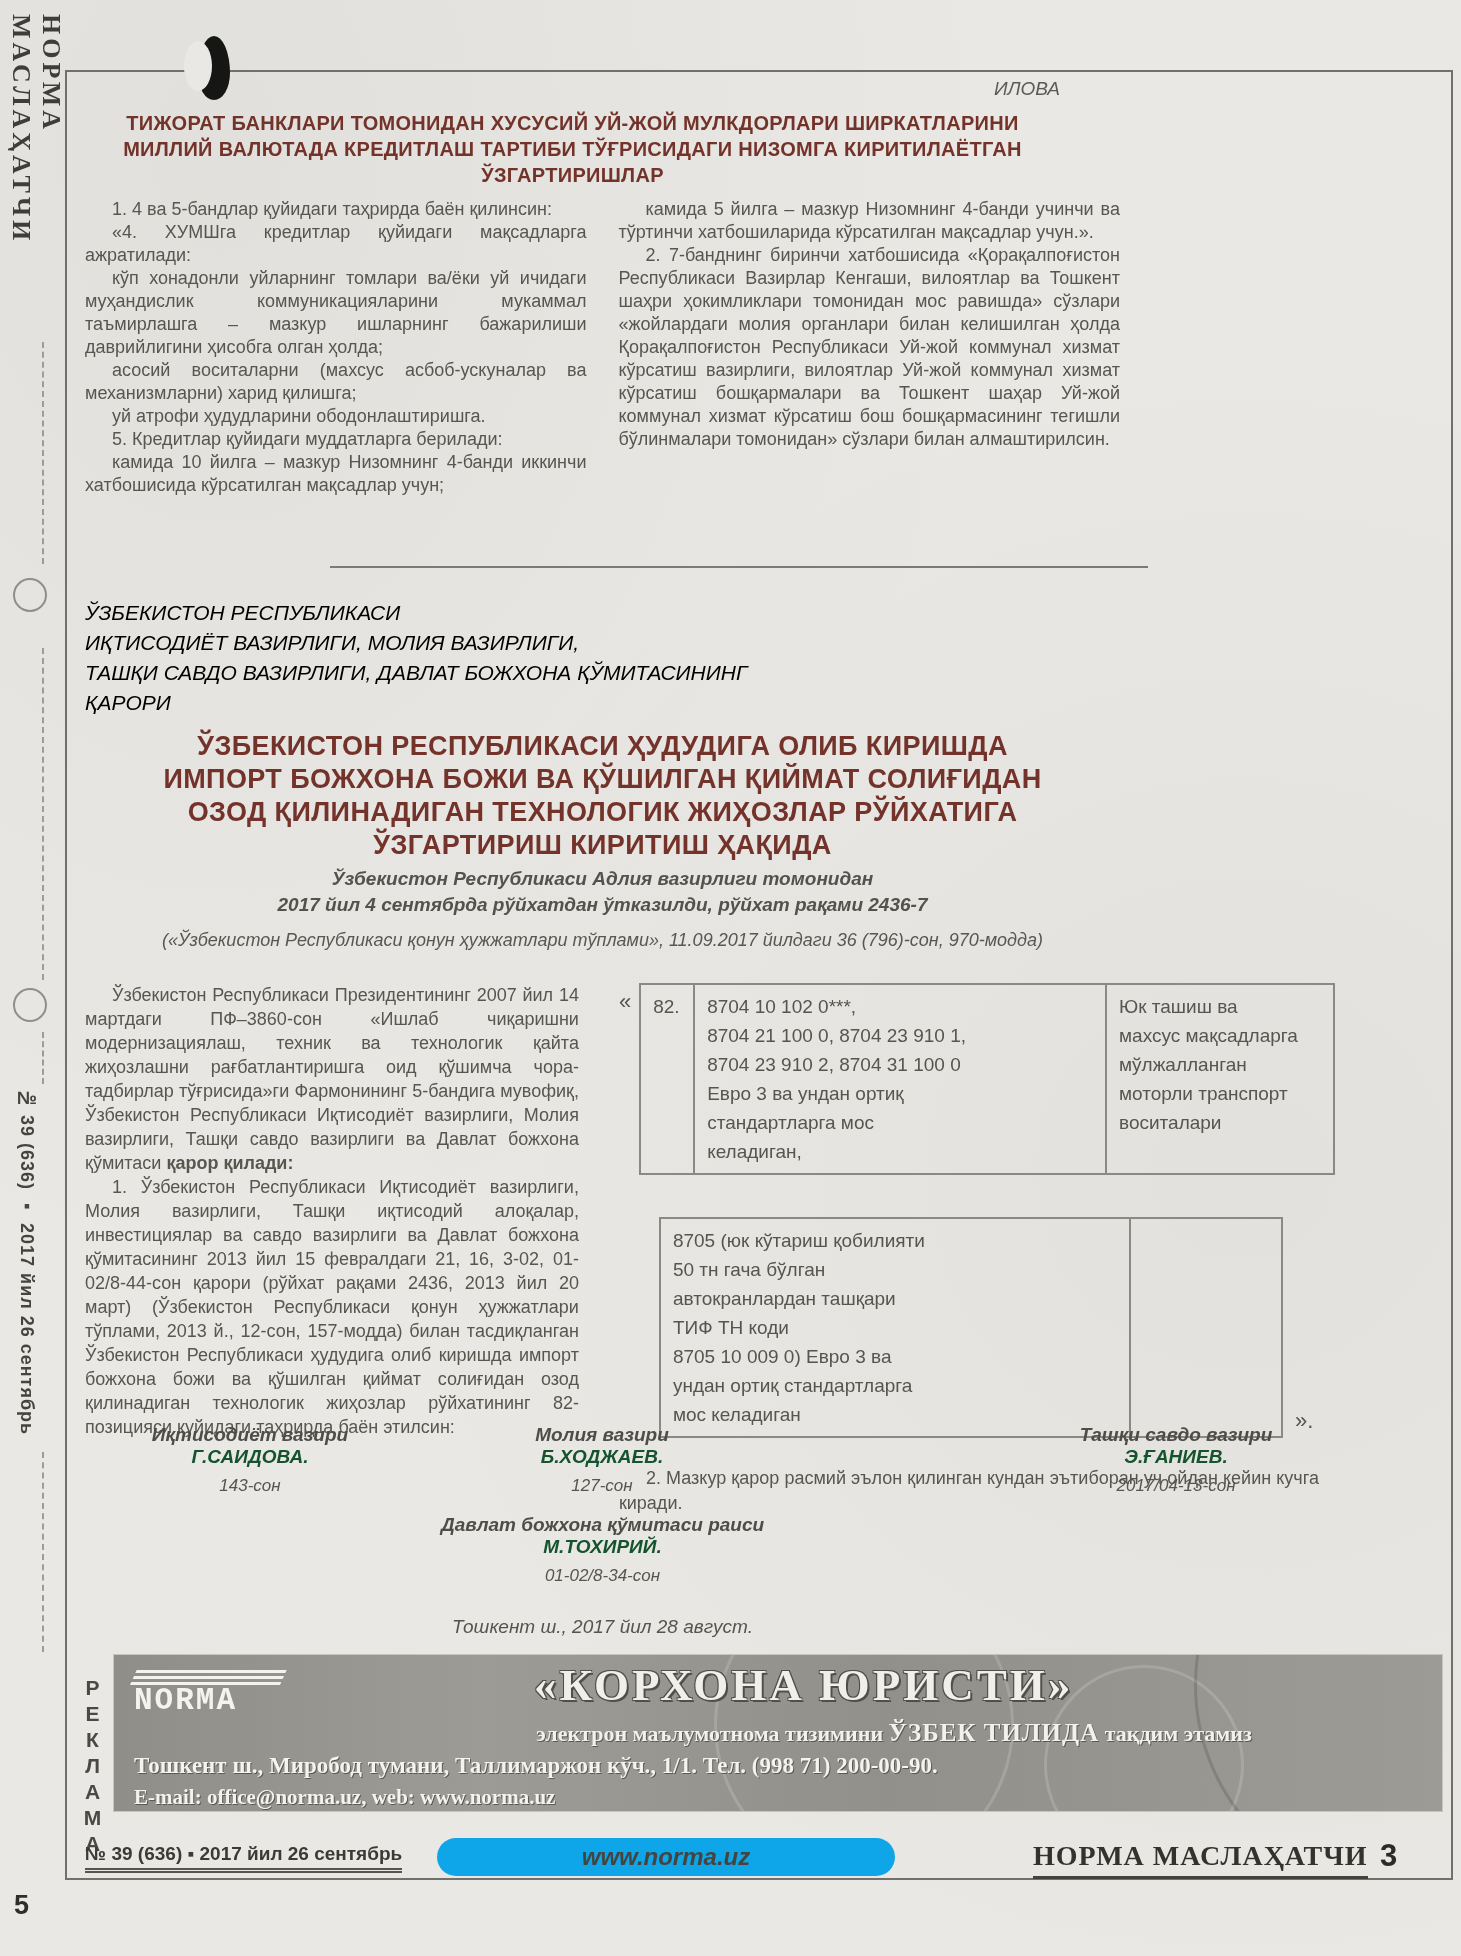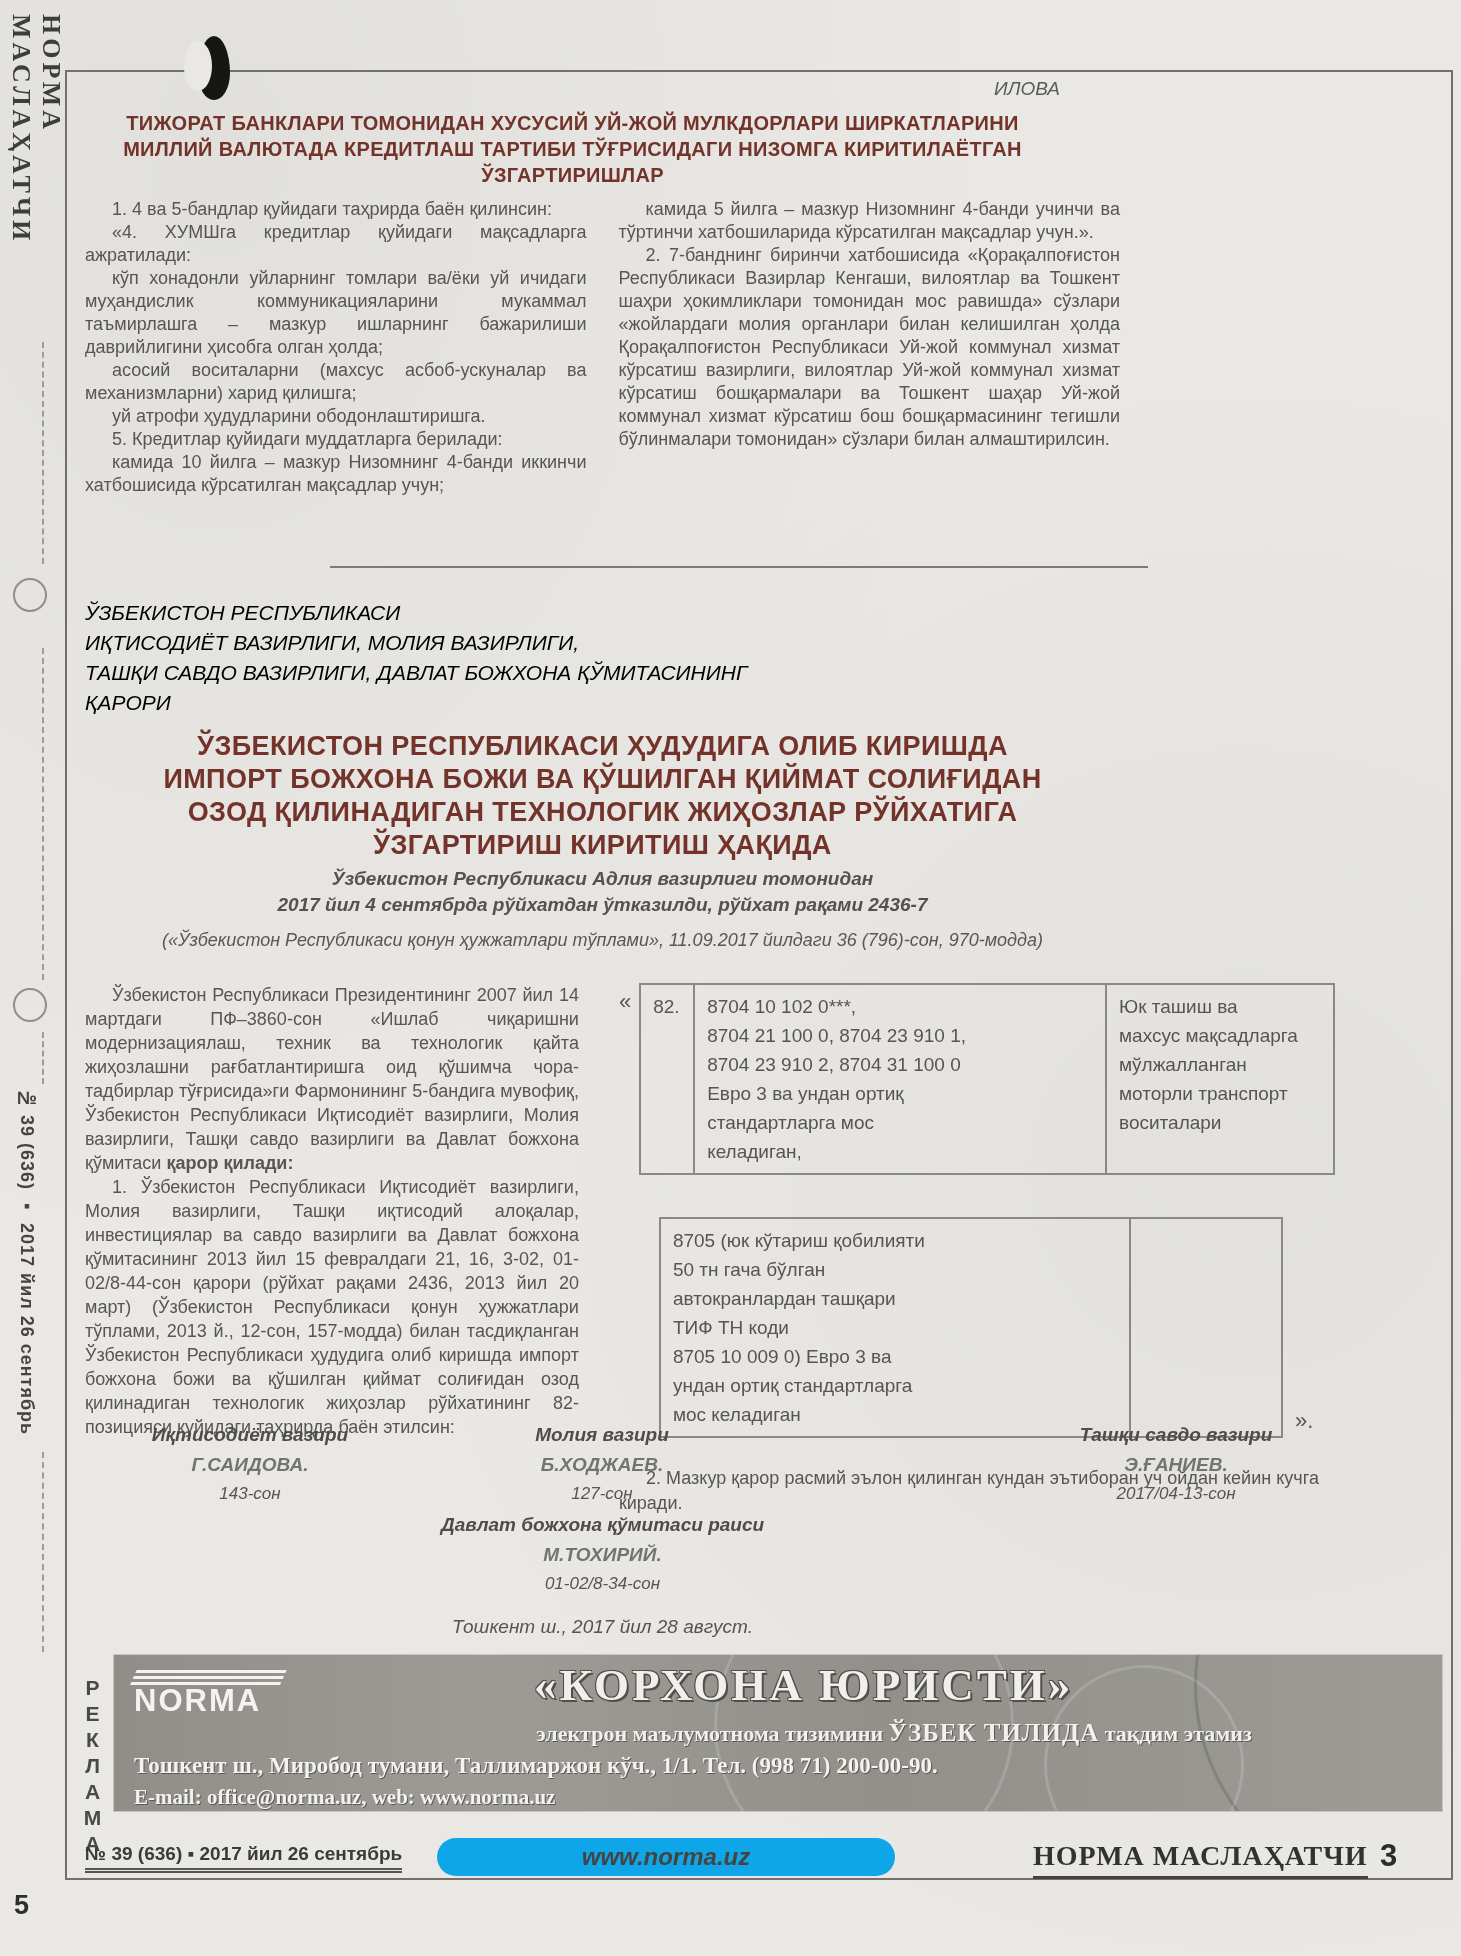--- a/index.html
+++ b/index.html
@@ -78,39 +78,39 @@
   .tbl2-wrap { margin-top:42px; margin-left:40px; display:flex; align-items:flex-end; }
   .t2-text { width:470px; } .t2-empty { width:152px; }
   .q-close { font-size:22px; color:#56554f; margin-left:12px; margin-bottom:4px; }
   .closing-p { margin-top:28px; text-indent:27px; font-size:18px; line-height:25px;
     width:700px; text-align:justify; }
 
   
   .sig { position:absolute; top:1424px; width:340px; text-align:center; }
   .sig-1 { left:80px; } .sig-2 { left:432px; } .sig-3 { left:1006px; }
   .sig-role { font-weight:bold; font-style:italic; font-size:19px; color:#4e4d48; }
-  .sig-name { font-weight:bold; font-style:italic; font-size:19px; margin-top:8px; color:#737373; }
+  .sig-name { font-weight:bold; font-style:italic; font-size:19px; margin-top:0; color:#14532d; }
   .sig-num  { font-style:italic; font-size:17px; margin-top:8px; color:#56554f; }
   .chairman { position:absolute; left:85px; top:1514px; width:1035px; text-align:center; }
   .place-date { position:absolute; left:85px; top:1616px; width:1035px; text-align:center;
     font-style:italic; font-size:19px; color:#55544f; }
 
   
   .banner { position:absolute; left:113px; top:1654px; width:1330px; height:158px;
     background:linear-gradient(90deg,#8f8e89,#9c9b96 28%,#91908b 58%,#9c9b96);
     border:1px solid #c6c5c0; overflow:hidden; }
   .swirl { position:absolute; border:3px solid rgba(255,255,255,0.16); border-radius:50%; }
   .swirl-1 { width:300px; height:300px; left:600px; top:-80px; }
   .swirl-2 { width:200px; height:200px; left:930px; top:10px; }
   .swirl-3 { width:420px; height:420px; left:1080px; top:-180px; border-color:rgba(40,40,38,0.18); }
   .norma-logo { position:absolute; left:20px; top:12px; }
   .logo-flag { width:150px; height:18px; transform:skewX(-24deg);
     background:repeating-linear-gradient(0deg,#f4f3ef 0 3px,transparent 3px 6px); }
   .logo-word { font-weight:bold; font-size:31px; letter-spacing:2px; color:#f4f3ef;
-    font-family:Liberation Sans, sans-serif; line-height:32px; }
+    font-family:Liberation Mono, monospace; line-height:32px; }
   .ad-title { position:absolute; left:420px; top:4px; font-family:"Liberation Serif",serif;
     font-weight:bold; font-size:45px; letter-spacing:3px; color:#f0efeb;
     text-shadow:2px 2px 0 #504f4a, -1px -1px 0 #504f4a, 1px -1px 0 #504f4a, -1px 1px 0 #504f4a; }
   .ad-sub { position:absolute; left:250px; top:64px; width:1060px; text-align:center;
     font-family:"Liberation Serif",serif; font-weight:bold; font-size:22px; color:#f2f1ed;
     text-shadow:1px 1px 0 #5a5954; }
   .ad-sub .em { font-size:25px; letter-spacing:1px; }
   .ad-addr { position:absolute; left:20px; top:98px; font-family:"Liberation Serif",serif;
     font-weight:bold; font-size:23px; color:#f4f3ef; text-shadow:1px 1px 0 #5a5954; }
   .ad-mail { position:absolute; left:20px; top:130px; font-family:"Liberation Serif",serif;

